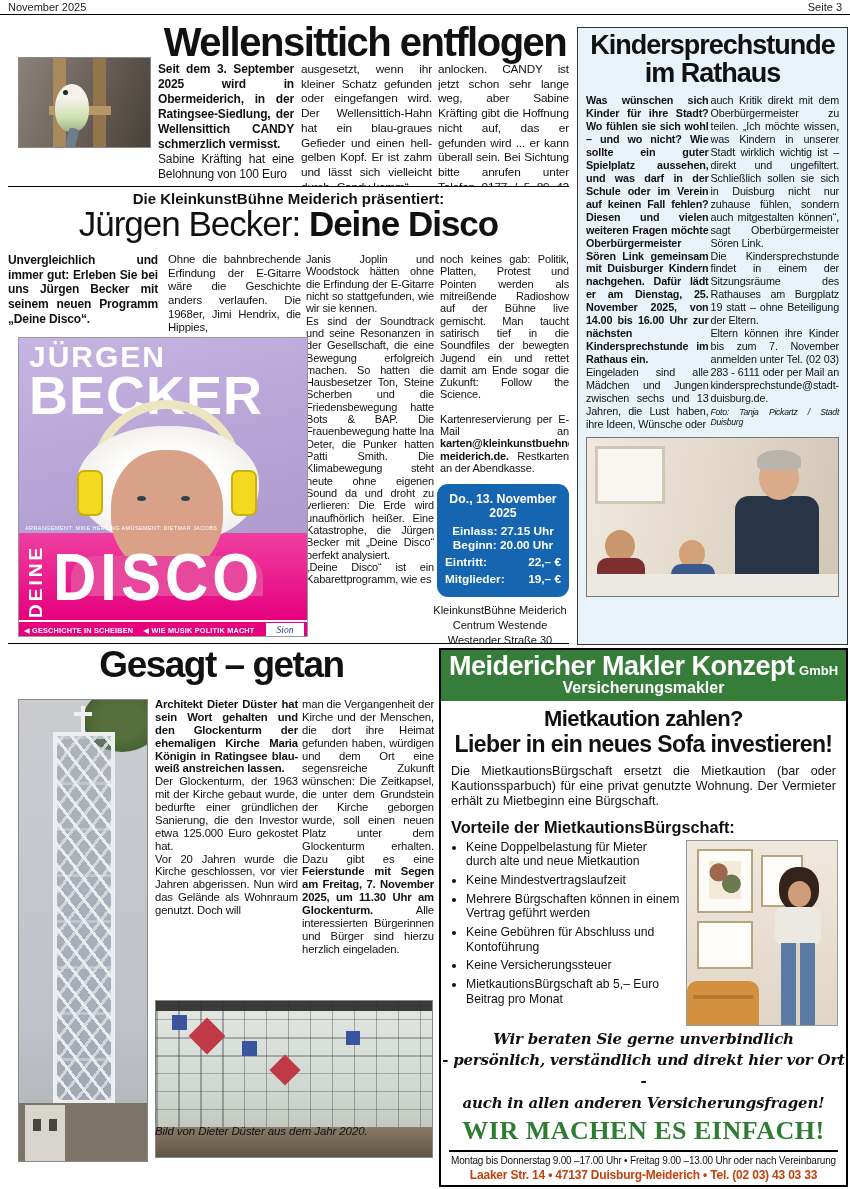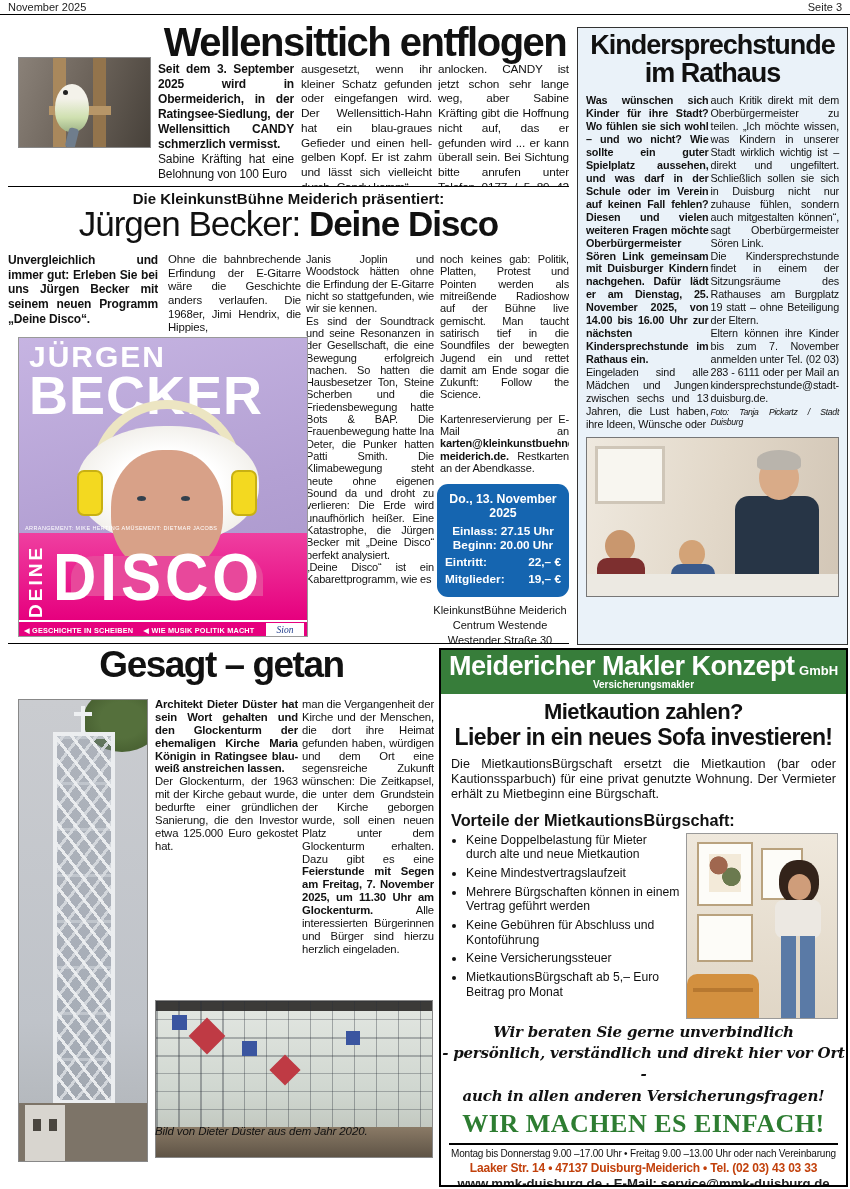--- a/index.html
+++ b/index.html
@@ -52,21 +52,21 @@
                  font-weight:normal; color:#1f3d8c; font-size:9.5px; }
   .poster-credits { left:6px; top:187px; font-size:5.5px; color:#fff; letter-spacing:0.4px; z-index:6; white-space:nowrap; }
   
   .venue { left:425px; top:603px; width:150px; text-align:center; font-size:11px; line-height:1.35; }
   .venue-web { font-weight:bold; font-size:9.7px; letter-spacing:-0.2px; }
   
   .ad { left:439px; top:648px; width:409px; height:539px; border:2.5px solid #000; overflow:hidden; background:#fff; }
   .ad-head { background:#377d3a; color:#fff; text-align:center; padding:2px 0 4px; }
   .ad-brand { font-size:27px; font-weight:bold; letter-spacing:-0.5px; line-height:1.05; }
   .ad-brand-suffix { font-size:13px; font-weight:bold; }
-  .ad-subtitle { font-size:10px; font-weight:bold; margin-top:-1px; }
+  .ad-subtitle { font-size:16px; font-weight:bold; margin-top:-1px; }
   .ad-h2 { font-size:22px; font-weight:bold; text-align:center; line-height:1.12; letter-spacing:-0.6px; margin-top:6px; }
   .ad-intro { font-size:12.6px; line-height:1.22; text-align:justify; margin:6px 10px 0; }
   .ad-bent { font-size:16.3px; font-weight:bold; margin:8px 10px 3px; }
   .ad-row { display:flex; margin:0 8px 0 10px; }
   .ad-row ul { flex:1; padding-left:15px; font-size:12.2px; line-height:1.2; }
   .ad-row li { margin-bottom:4px; }
   .ad-photo { position:relative; width:152px; height:186px; margin-left:6px; border:1px solid #999; overflow:hidden;
               background:linear-gradient(#efe8dc,#e0d6c6); flex:none; }
   .ad-pitch { font-family:"DejaVu Serif","Liberation Serif",serif; font-style:italic; font-weight:bold;
               font-size:15px; line-height:1.42; text-align:center; margin-top:3px; letter-spacing:-0.2px; }
@@ -211,20 +211,21 @@
   <div class="shape" style="left:55px;top:12px;width:18px;height:4px;background:#eef0f2;"></div>
   <div class="shape" style="left:34px;top:32px;width:62px;height:372px;border:4px solid #eceef0;background:repeating-linear-gradient(52deg,rgba(236,238,240,0.95) 0 3px,rgba(130,140,155,0.22) 3px 13px),repeating-linear-gradient(-52deg,rgba(236,238,240,0.95) 0 3px,rgba(130,140,155,0.22) 3px 13px),repeating-linear-gradient(to bottom,rgba(236,238,240,0.9) 0 3px,transparent 3px 46px);"></div>
   <div class="shape" style="left:0;bottom:0;width:130px;height:58px;background:#7d7468;"></div>
   <div class="shape" style="left:6px;bottom:0;width:40px;height:56px;background:#d8d5cf;"></div>
   <div class="shape" style="left:14px;bottom:30px;width:8px;height:12px;background:#4a463f;"></div>
   <div class="shape" style="left:30px;bottom:30px;width:8px;height:12px;background:#4a463f;"></div>
 </div>
 <div class="abs coltxt" style="left:155px;top:698px;width:143px;height:294px;font-size:11.3px;line-height:1.14;">
   <p class="b">Architekt Dieter Düster hat sein Wort gehalten und den Glockenturm der ehemaligen Kirche Maria Königin in Ratingsee blau-weiß anstreichen lassen.</p>
   <p>Der Glockenturm, der 1963 mit der Kirche gebaut wurde, bedurfte einer gründlichen Sanierung, die den Investor etwa 125.000 Euro gekostet hat.</p>
+  <p>Vor 20 Jahren wurde die Kirche geschlossen, vor vier Jahren abgerissen. Nun wird das Gelände als Wohnraum genutzt. Doch will</p>
 </div>
 <div class="abs coltxt" style="left:302px;top:698px;width:132px;height:300px;font-size:11.3px;line-height:1.14;">
   <p>
     <span>man die Vergangenheit der Kirche und der Menschen, die dort ihre Heimat gefunden haben, würdigen und dem Ort eine segensreiche Zukunft wünschen: Die Zeitkapsel, die unter dem Grundstein der Kirche geborgen wurde, soll einen neuen Platz unter dem Glockenturm erhalten. Dazu gibt es eine </span><span class="b">Feierstunde mit Segen am Freitag, 7. November 2025, um 11.30 Uhr am Glockenturm.</span><span> Alle interessierten Bürgerinnen und Bürger sind hierzu herzlich eingeladen.</span>
   </p>
 </div>
 <div class="photo" style="left:155px;top:1000px;width:278px;height:158px;background:linear-gradient(#e3e7e2,#cfd6cf 60%,#b8bdb4);">
   <div class="shape" style="left:0;top:0;width:278px;height:10px;background:#3b3a38;"></div>
   <div class="shape" style="left:0;top:0;width:278px;height:128px;background:repeating-linear-gradient(to right,rgba(40,45,55,0.35) 0 1.5px,transparent 1.5px 22px),repeating-linear-gradient(to bottom,rgba(40,45,55,0.3) 0 1.5px,transparent 1.5px 18px);"></div>
   <div class="shape" style="left:38px;top:22px;width:26px;height:26px;background:#bf3a44;transform:rotate(45deg);"></div>

